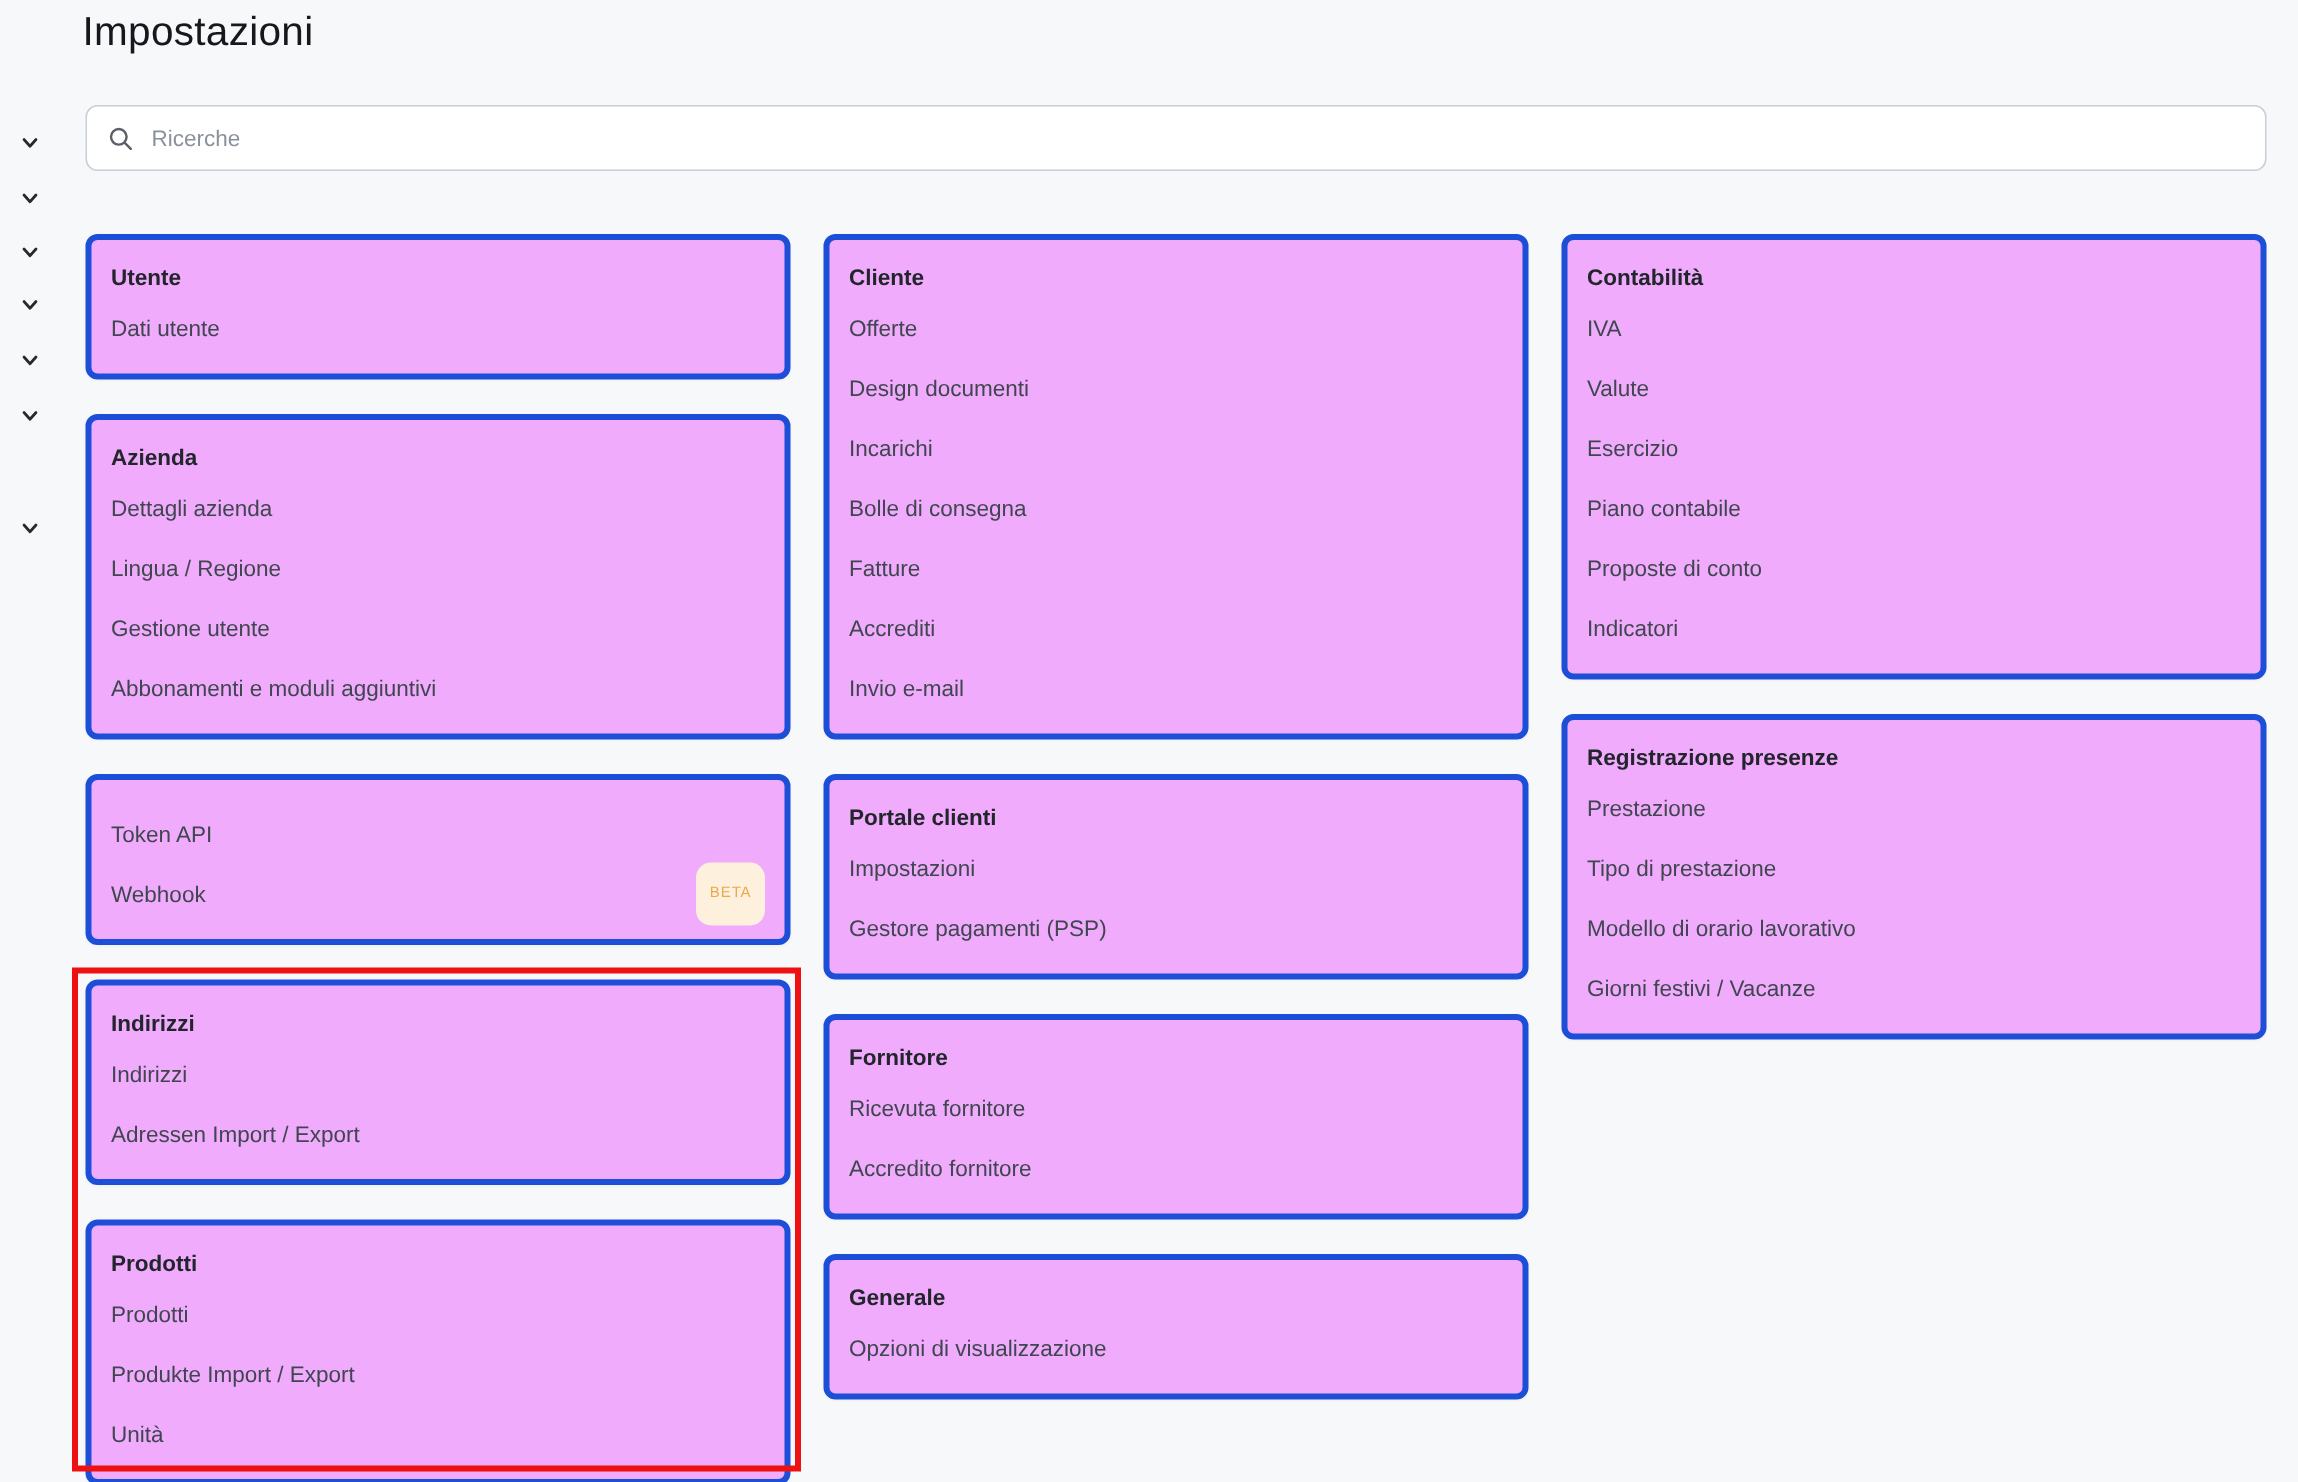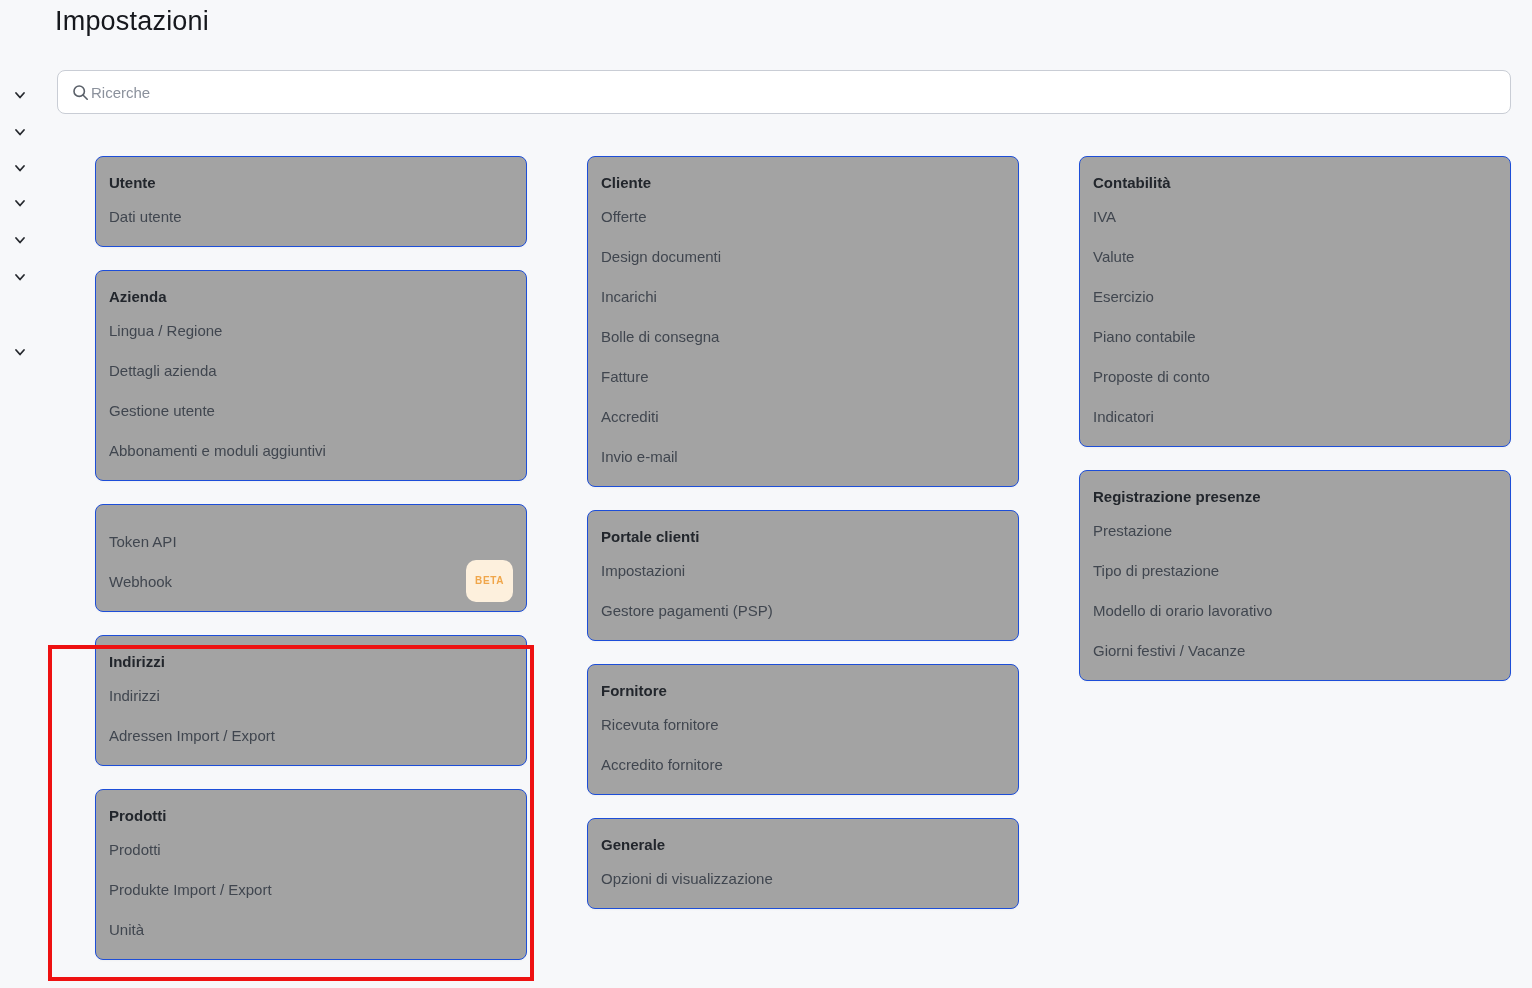--- a/index.html
+++ b/index.html
@@ -16,57 +16,56 @@
     font-size: 27px; font-weight: 500; line-height: 34px;
     color: #16181d; letter-spacing: 0.2px;
   }
   .left-rail { position: absolute; left: 0; top: 0; width: 40px; height: 100%; }
   .rail-chevron { position: absolute; left: 13px; width: 14px; height: 14px; cursor: pointer; }
   .searchbar {
     position: absolute; left: 57px; top: 70px;
     width: 1454px; height: 44px; box-sizing: border-box;
     background: #ffffff;
     border: 1px solid #c9cdd5; border-radius: 8px;
-    display: flex; align-items: center; 
+    display: flex; align-items: center; gap: 10px;
     padding: 0 14px;
   }
   .search-icon { display: flex; align-items: center; }
   .search-input {
     flex: 1; border: none; outline: none; background: transparent;
     font-family: "Liberation Sans", sans-serif;
     font-size: 15px; color: #33373d;
   }
   .search-input::placeholder { color: #8b919c; }
   .grid {
     position: absolute; left: 57px; top: 156px; width: 1454px;
     display: flex; gap: 22px; align-items: flex-start;
   }
   .col { flex: 1; min-width: 0; display: flex; flex-direction: column; gap: 23px; }
   .card {
-    background: #a3a3a3;
-    border: 1px solid #1d4ed8; border-radius: 8px;
+    background: #f0abfc;
+    border: 4px solid #1d4ed8; border-radius: 8px;
     padding: 16px 13px 10px 13px; box-sizing: border-box;
     box-shadow: 0 1px 2px rgba(16,24,40,0.03);
-    margin-left: 38px;
   }
   .card-title {
     font-size: 15px; font-weight: 700; line-height: 20px;
     color: #22262c; margin-bottom: 3px;
   }
   .card-item {
     height: 40px;
     display: flex; align-items: center; justify-content: space-between;
     font-size: 15px; color: #40464f;
     cursor: pointer;
     text-align: center;
   }
   .beta-badge {
     background: var(--beta-bg, #fdf0dd);
     color: var(--beta-color, #f0a64a);
-    font-size: 10px; font-weight: 700; letter-spacing: 0.6px;
+    font-size: 10px; font-weight: 400; letter-spacing: 0.6px;
     line-height: 1; padding: 16px 9px; border-radius: 10px;
   }
   .highlight-box {
     position: absolute; left: 48px; top: 645px;
     width: 486px; height: 336px; box-sizing: border-box;
     border: 4px solid var(--highlight-color, #ee1111);
     pointer-events: none;
   }
 </style>
 </head>
@@ -114,24 +113,24 @@
       <div class="col">
         <div class="card">
           <div class="card-title">Utente</div>
           <div class="card-item">
             <span>Dati utente</span>
           </div>
         </div>
         <div class="card">
           <div class="card-title">Azienda</div>
           <div class="card-item">
+            <span>Dettagli azienda</span>
+          </div>
+          <div class="card-item">
             <span>Lingua / Regione</span>
-          </div>
-          <div class="card-item">
-            <span>Dettagli azienda</span>
           </div>
           <div class="card-item">
             <span>Gestione utente</span>
           </div>
           <div class="card-item">
             <span>Abbonamenti e moduli aggiuntivi</span>
           </div>
         </div>
         <div class="card">
           <div class="card-item">

